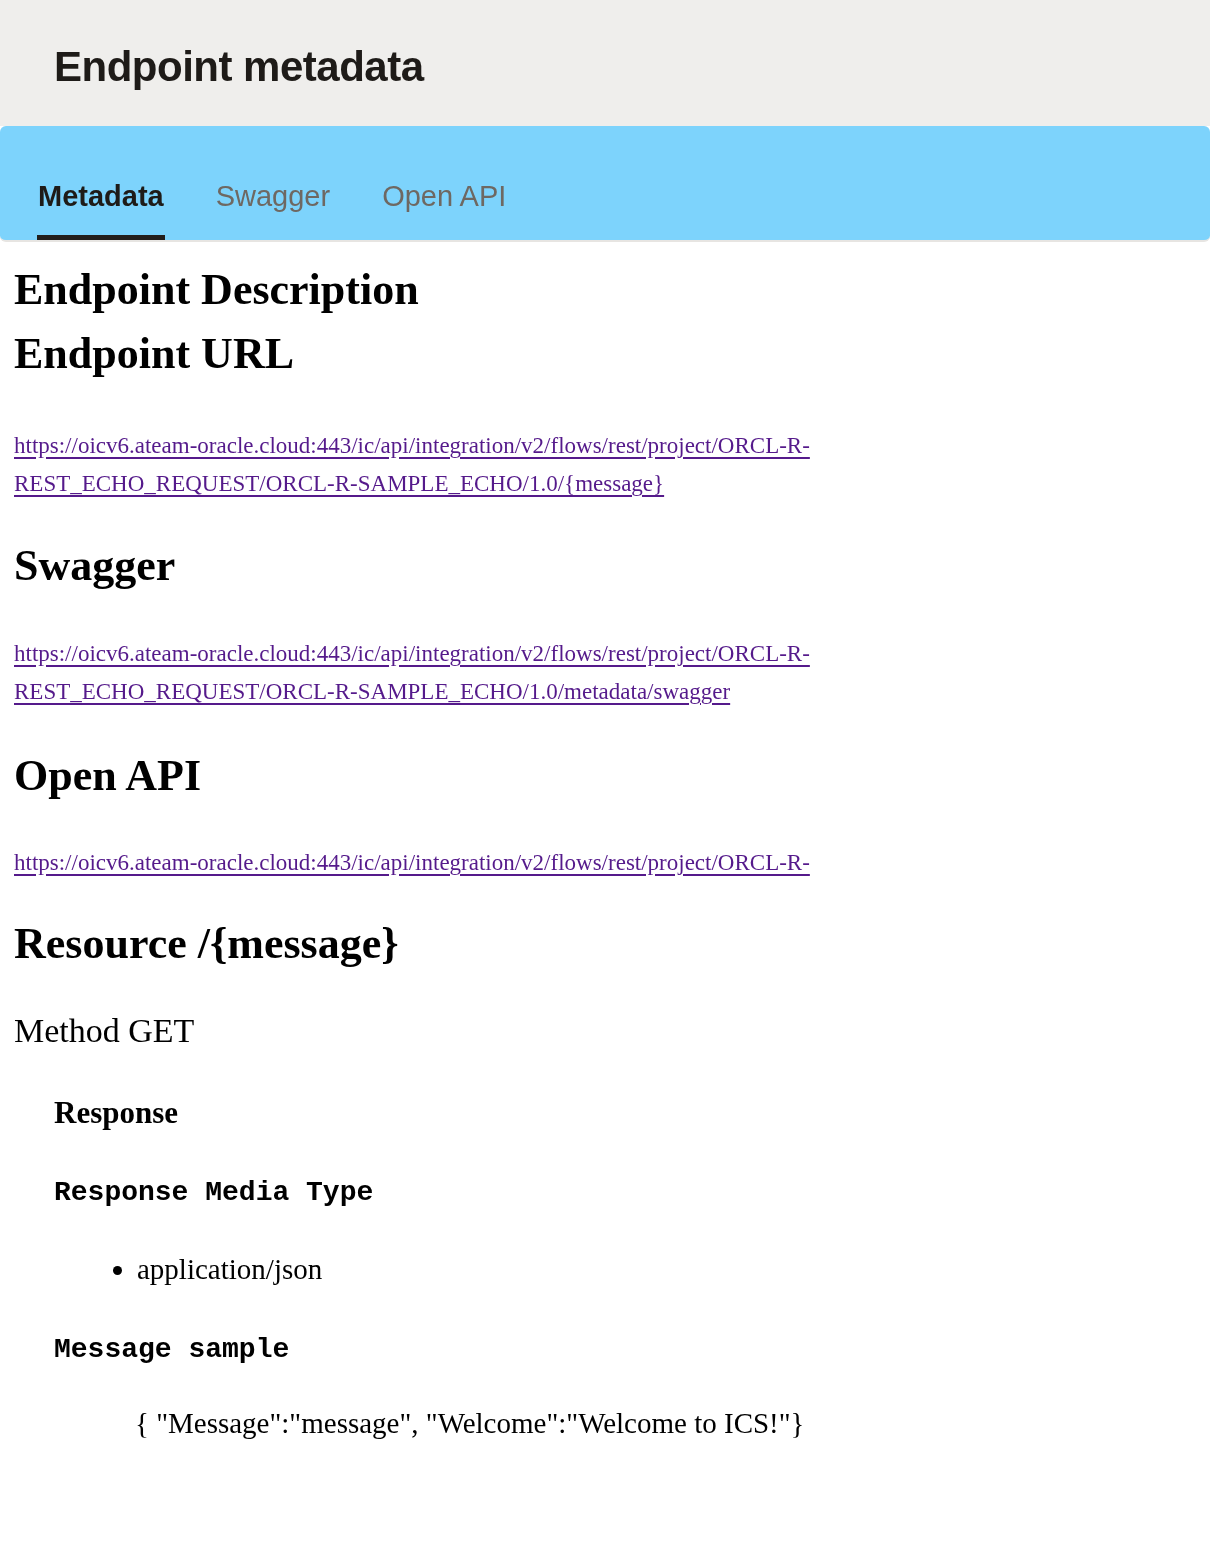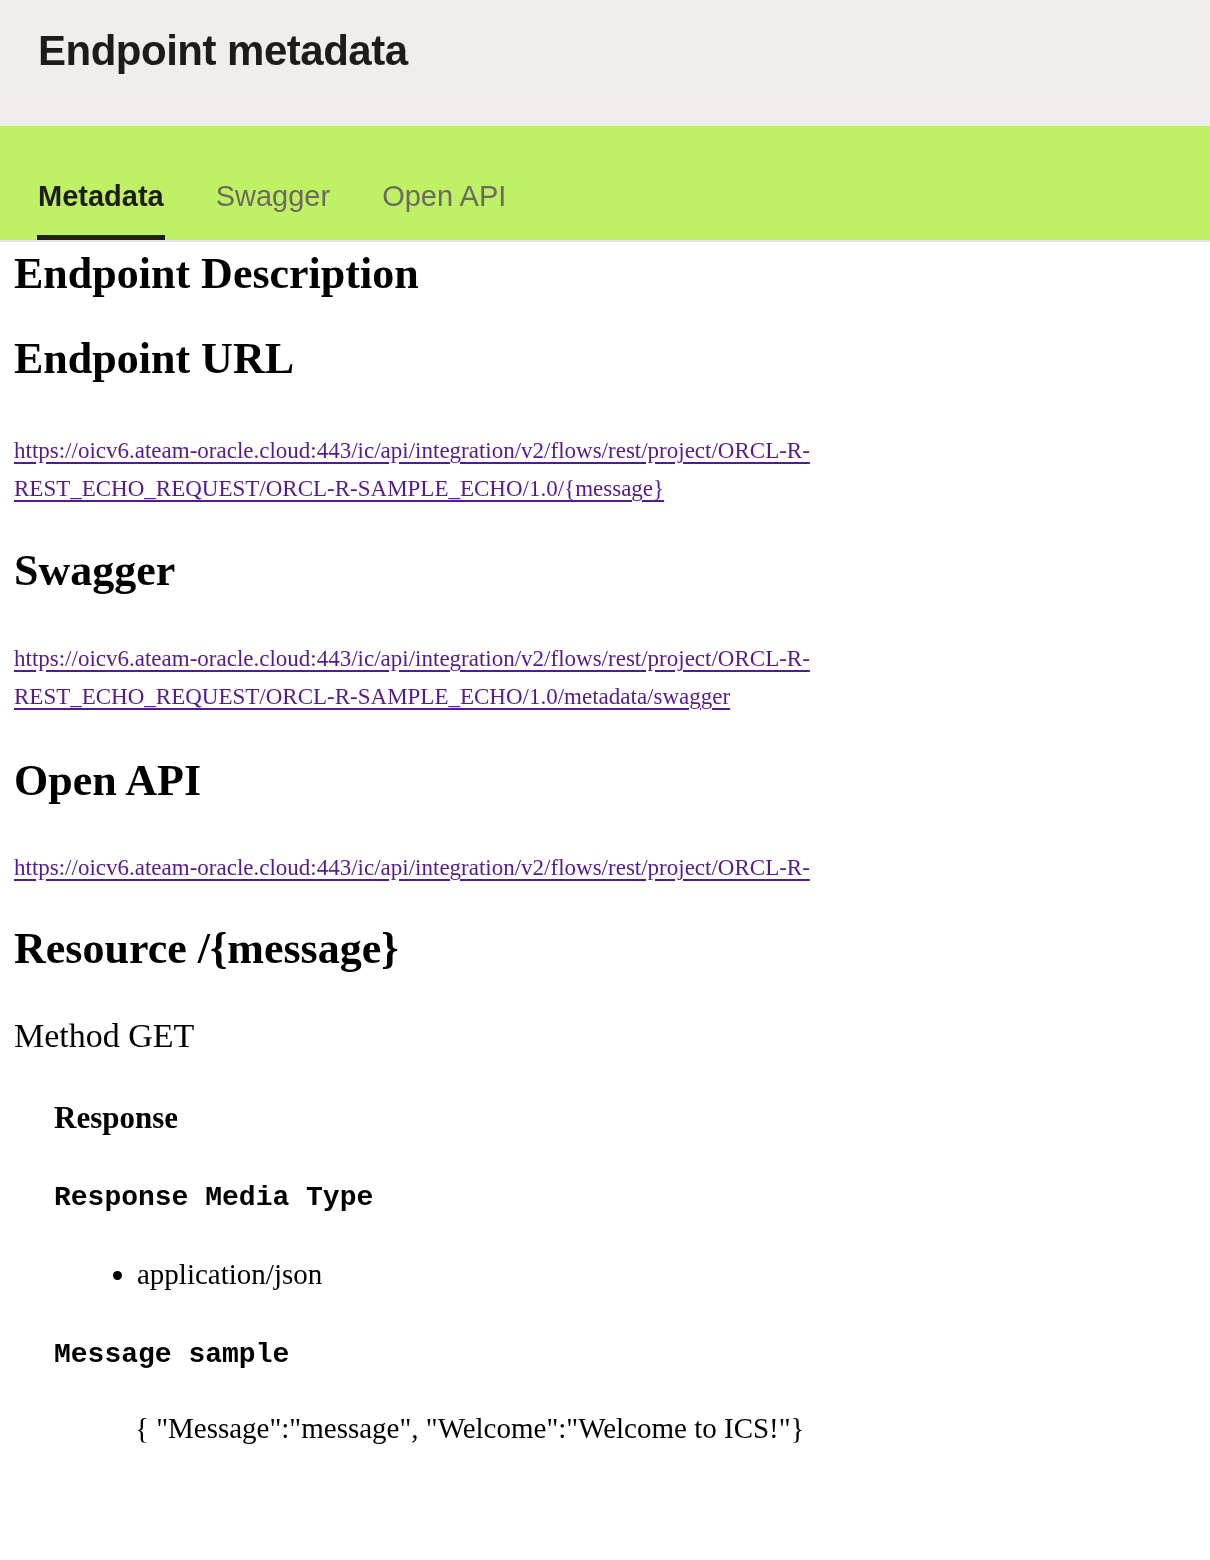--- a/index.html
+++ b/index.html
@@ -15,57 +15,58 @@
   }
 
   
   .app-header {
     background: var(--header-bg, #EFEEEC);
     height: 126px;
     box-sizing: border-box;
     padding: 28px 0 0 38px;
   }
   .app-header h1 {
-    margin: 0;
+    margin: 16px;
     font-family: "Liberation Sans", sans-serif;
     font-size: 42px;
     font-weight: 700;
     line-height: 1.1;
     color: var(--text-dark, #1E1B18);
     letter-spacing: -0.5px;
   }
 
   
   .tabbar {
-    background: #bef264;
+    background: #7dd3fc;
     display: flex;
     gap: 50px;
     padding-left: 37px;
     border-bottom: 2px solid var(--divider, #E7E5E2);
+    border-radius: 6px;
   }
   .tab {
     font-family: "Liberation Sans", sans-serif;
     font-size: 29px;
     line-height: 33px;
     padding: 54px 1px 22px;
     color: var(--tab-inactive, #6E6862);
     border-bottom: 5px solid transparent;
     cursor: pointer;
     white-space: nowrap;
   }
   .tab.active {
     color: var(--text-dark, #1E1B18);
     font-weight: 600;
     border-bottom-color: var(--tab-underline, #221E1B);
   }
 
   
   .content {
     margin: 0 14px;
-    padding-top: 10px;
+    padding-top: 26px;
   }
   .content > * { margin: 0; }
 
   h2.doc-h1 {
     font-size: 44px;
     font-weight: 700;
     line-height: 1;
     font-family: "Liberation Serif", serif;
   }
   .doc-h2 {
@@ -80,21 +81,21 @@
     margin-left: 40px !important;
   }
   .doc-h4 {
     font-size: 28px;
     font-weight: 700;
     line-height: 1;
     margin-left: 40px !important;
     font-family: Liberation Mono, monospace;
   }
 
-  #h-endpoint-url   { margin-top: 41px; }
+  #h-endpoint-url   { margin-top: 20px; }
   #h-swagger        { margin-top: 41px; }
   #h-open-api       { margin-top: 43px; }
   #h-resource       { margin-top: 40px; }
   #h-method         { margin-top: 48px; }
   #h-response       { margin-top: 49px; }
   #h-resp-media     { margin-top: 51px; }
   #h-resp-sample    { margin-top: 49px; }
 
   p.url-block {
     margin-top: 51px;

